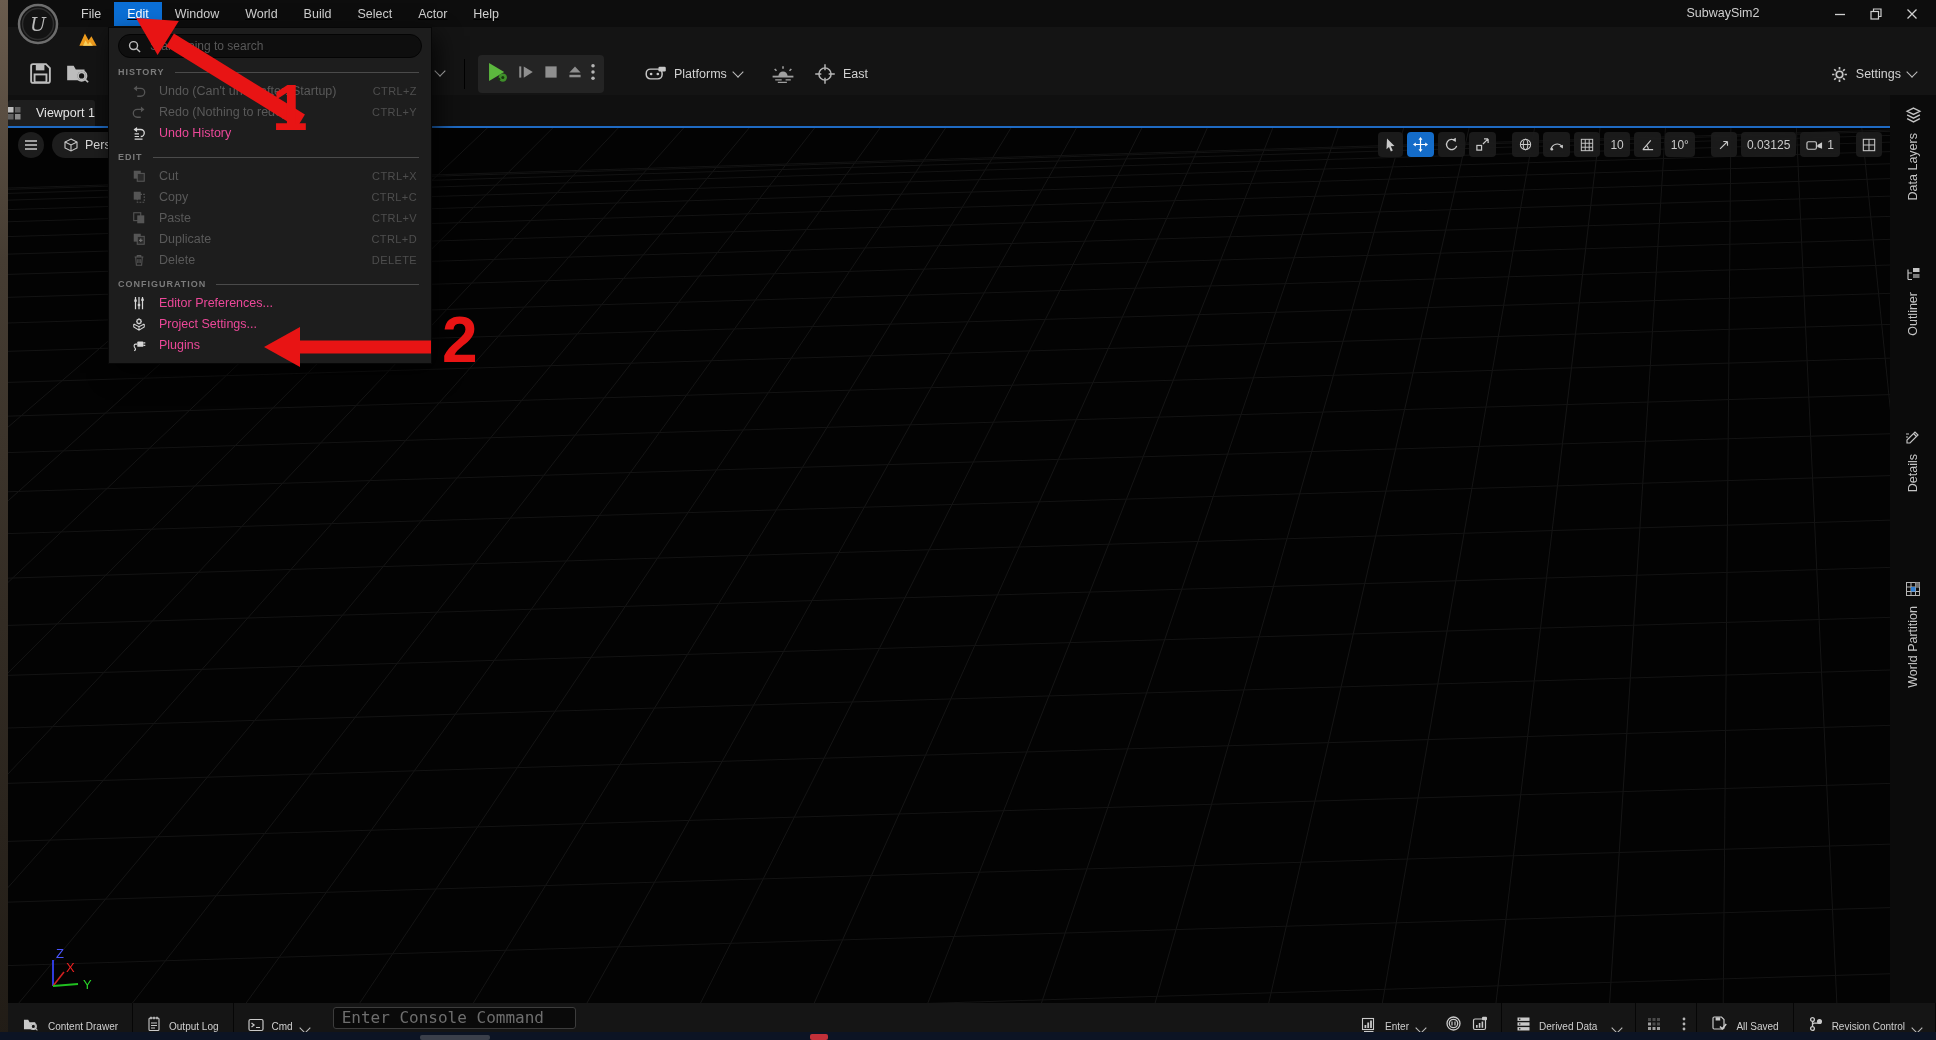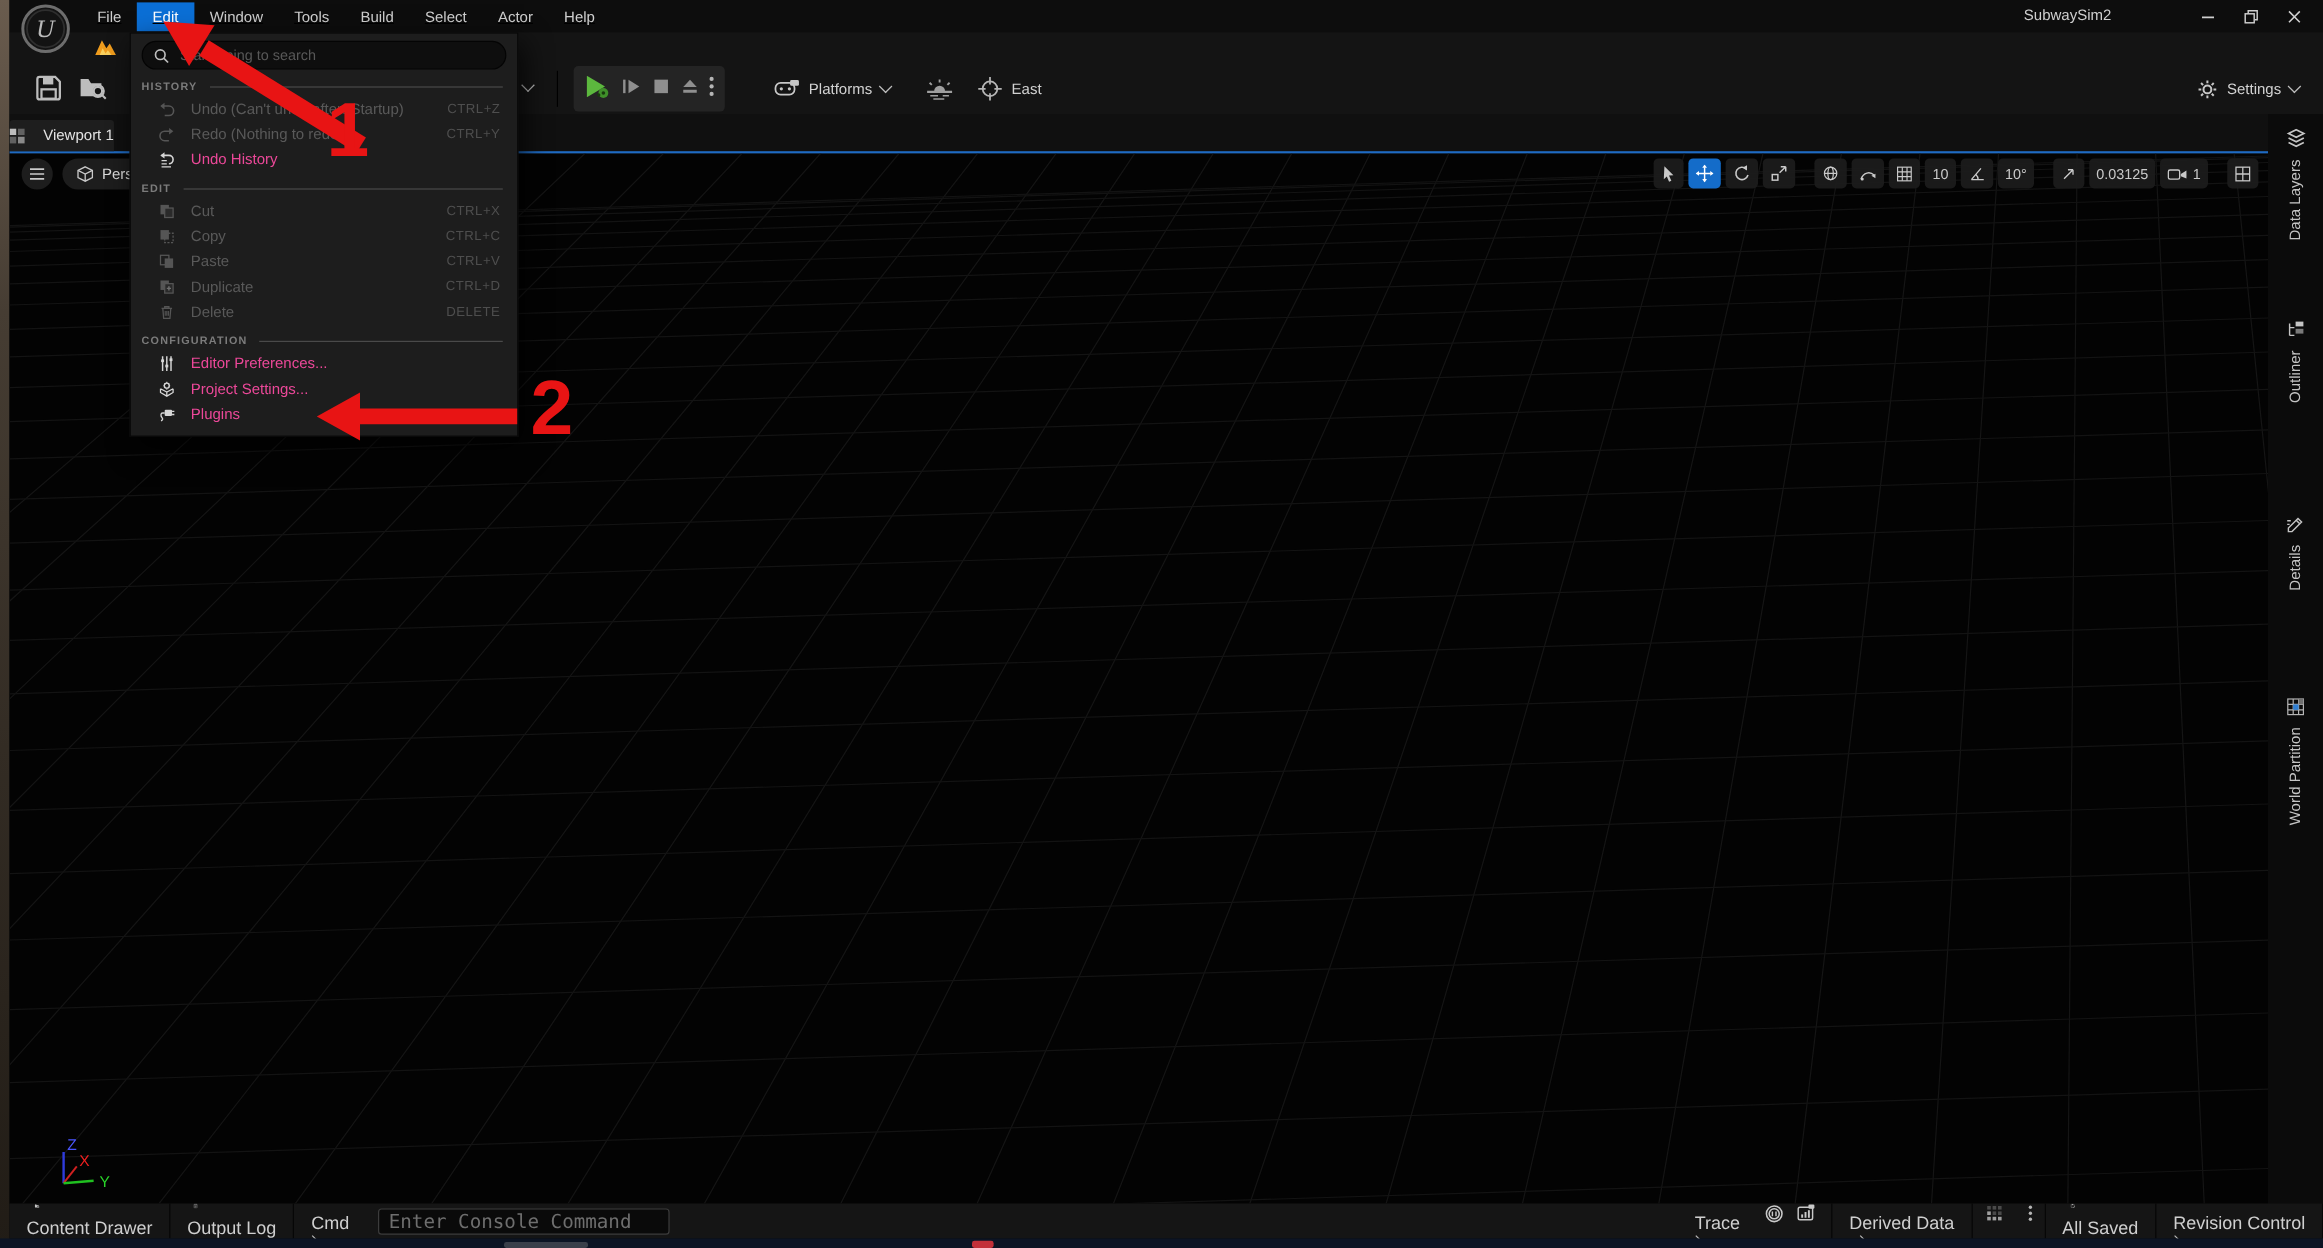--- a/index.html
+++ b/index.html
@@ -59,22 +59,22 @@
   #axis-gizmo{position:absolute;left:18px;top:800px;z-index:3;}
 
   
   #right-rail{position:absolute;top:95px;left:1882px;width:46px;height:908px;background:#0b0b0b;}
   .vtab{position:absolute;left:0;width:46px;display:flex;flex-direction:column;align-items:center;gap:9px;}
   .vtab-label{writing-mode:vertical-rl;transform:rotate(180deg);color:#c4c4c4;font-size:12.5px;white-space:nowrap;}
 
   
   #statusbar{position:absolute;top:1003px;left:0;right:0;height:29px;background:#151515;
              display:flex;align-items:center;}
-  .sb-btn{display:flex;align-items:flex-start;gap:8px;padding:0 14px;height:29px;color:#cfcfcf;
-          font-size:15px;border-right:1px solid #060606;flex-direction:column;}
+  .sb-btn{display:flex;align-items:flex-end;gap:8px;padding:0 14px;height:29px;color:#cfcfcf;
+          font-size:10px;border-right:1px solid #060606;}
   .sb-plain{border-right:none;}
   #console-input{width:225px;height:18px;margin-left:10px;background:#0a0a0a;border:1px solid #3c3c3c;
                  border-radius:3px;color:#9a9a9a;font-family:"DejaVu Sans Mono",monospace;font-size:16px;
                  padding:1px 8px;outline:none;}
   #console-input::placeholder{color:#6e6e6e;}
   .sb-right{margin-left:auto;display:flex;align-items:center;height:29px;}
 
   
   #edit-menu{position:absolute;left:100px;top:27px;width:324px;background:#1d1d1d;
              border:1px solid #070707;box-shadow:5px 9px 22px rgba(0,0,0,.75);z-index:50;
@@ -112,21 +112,21 @@
         <svg width="44" height="44" viewBox="0 0 44 44">
           <circle cx="22" cy="22" r="19" fill="#131313" stroke="#6d6d6d" stroke-width="2.5"></circle>
           <circle cx="22" cy="22" r="15.5" fill="none" stroke="#2e2e2e" stroke-width="1.5"></circle>
           <text x="22" y="29" text-anchor="middle" font-family="DejaVu Serif, serif" font-size="19" font-style="italic" fill="#b9b9b9">U</text>
         </svg>
       </div>
       <div class="menu-items">
         <span class="menu-item">File</span>
         <span class="menu-item active">Edit</span>
         <span class="menu-item">Window</span>
-        <span class="menu-item">Tools</span>
+        <span class="menu-item">World</span>
         <span class="menu-item">Build</span>
         <span class="menu-item">Select</span>
         <span class="menu-item">Actor</span>
         <span class="menu-item">Help</span>
       </div>
       <div id="win-title">SubwaySim2</div>
       <div class="win-controls">
         <div class="win-btn">
           <svg width="12" height="12" viewBox="0 0 12 12">
               <line x1="1" y1="6.5" x2="11" y2="6.5" stroke="#cfcfcf" stroke-width="1.3"></line>
@@ -490,21 +490,21 @@
 
       <div class="sb-right">
         <div class="sb-btn sb-plain">
           <svg width="16" height="15" viewBox="0 0 16 15" fill="none" stroke="#c9c9c9" stroke-width="1.1">
             <rect x="1.5" y="1.5" width="11" height="11"></rect>
             <rect x="3.5" y="8" width="1.8" height="3" fill="#c9c9c9" stroke="none"></rect>
             <rect x="6.3" y="5.5" width="1.8" height="5.5" fill="#c9c9c9" stroke="none"></rect>
             <rect x="9.1" y="3.5" width="1.8" height="7.5" fill="#c9c9c9" stroke="none"></rect>
             <path d="M12.5 14.5H3"></path>
           </svg>
-          <span>Trace</span>
+          <span>Enter</span>
           <span class="chev"></span>
         </div>
         <div class="sb-btn sb-plain" style="padding:0 6px">
           <svg width="17" height="17" viewBox="0 0 17 17" fill="none" stroke="#c9c9c9" stroke-width="1.3">
             <circle cx="8.5" cy="8.5" r="6.5"></circle>
               <circle cx="8.5" cy="8.5" r="4.2"></circle>
             <path d="M7 6.5v4 M10 6.5v4" stroke-width="1.2"></path>
           </svg>
         </div>
         <div class="sb-btn" style="padding:0 12px 0 4px">

